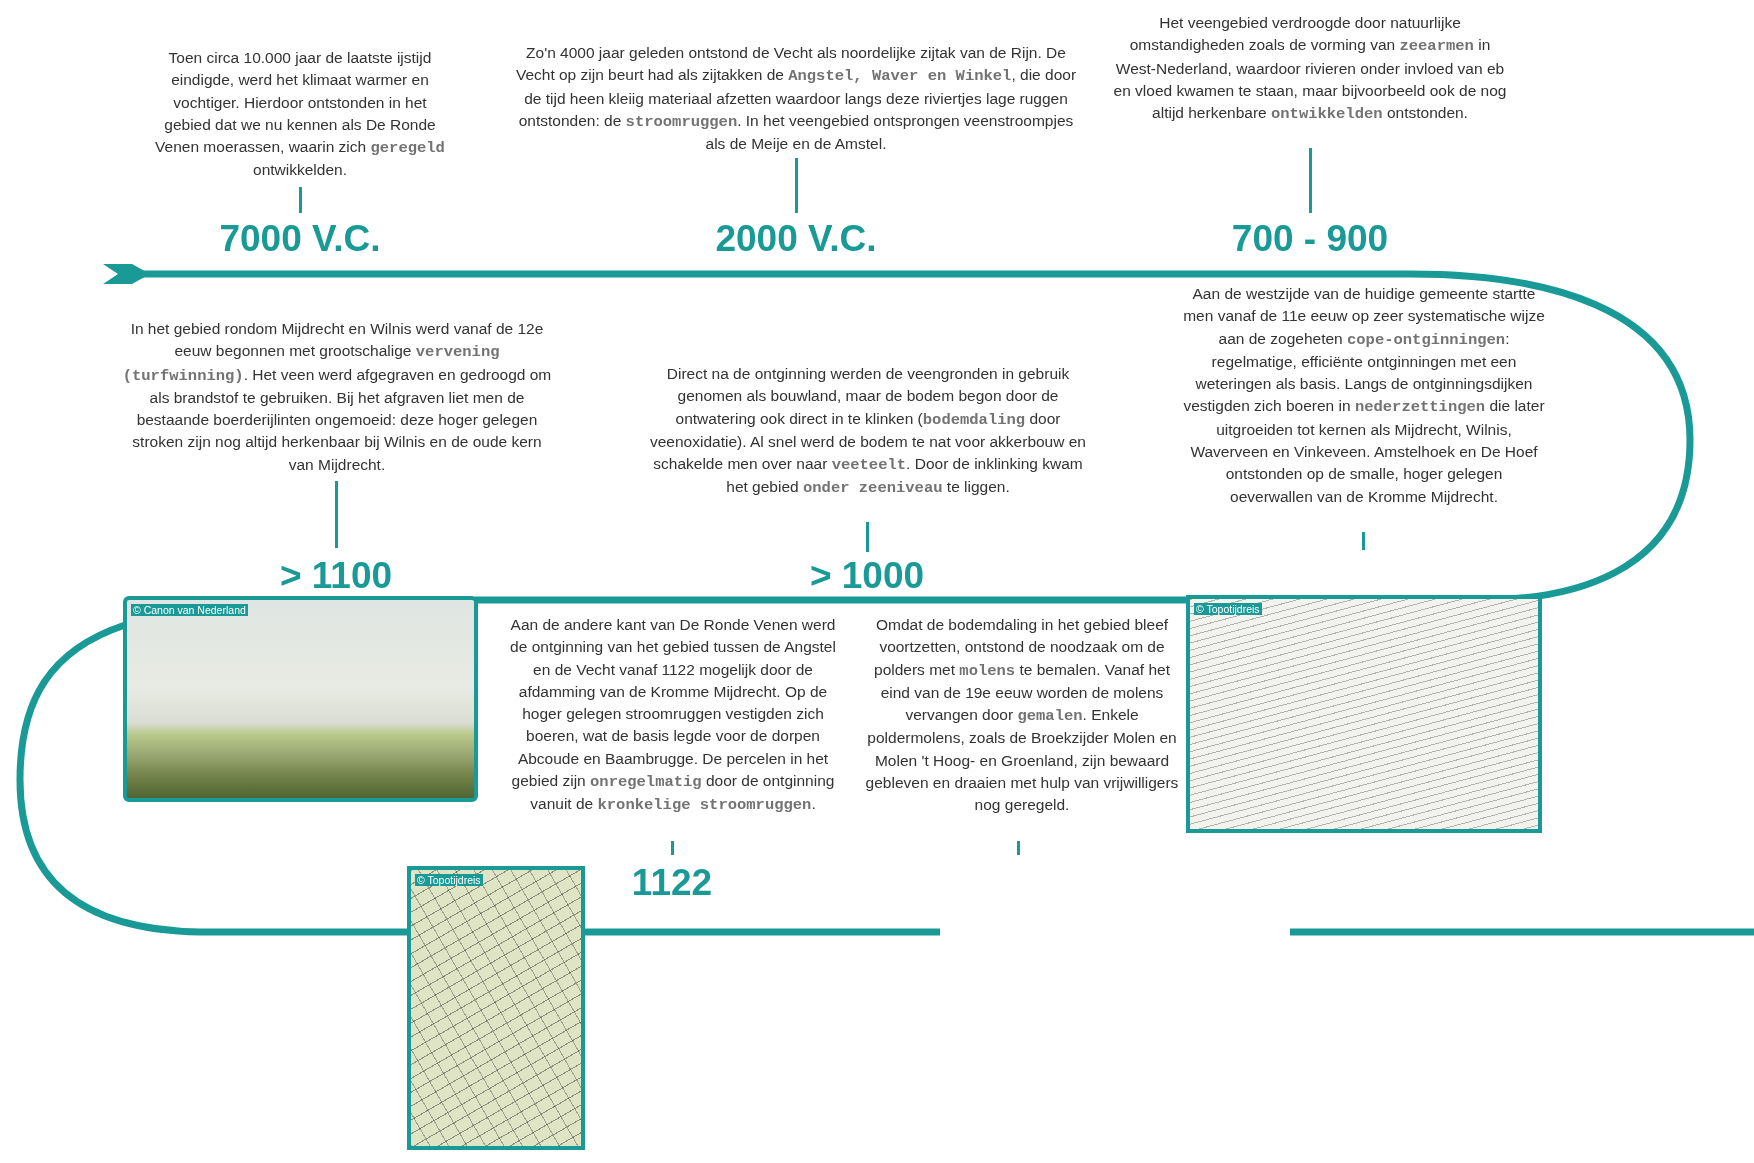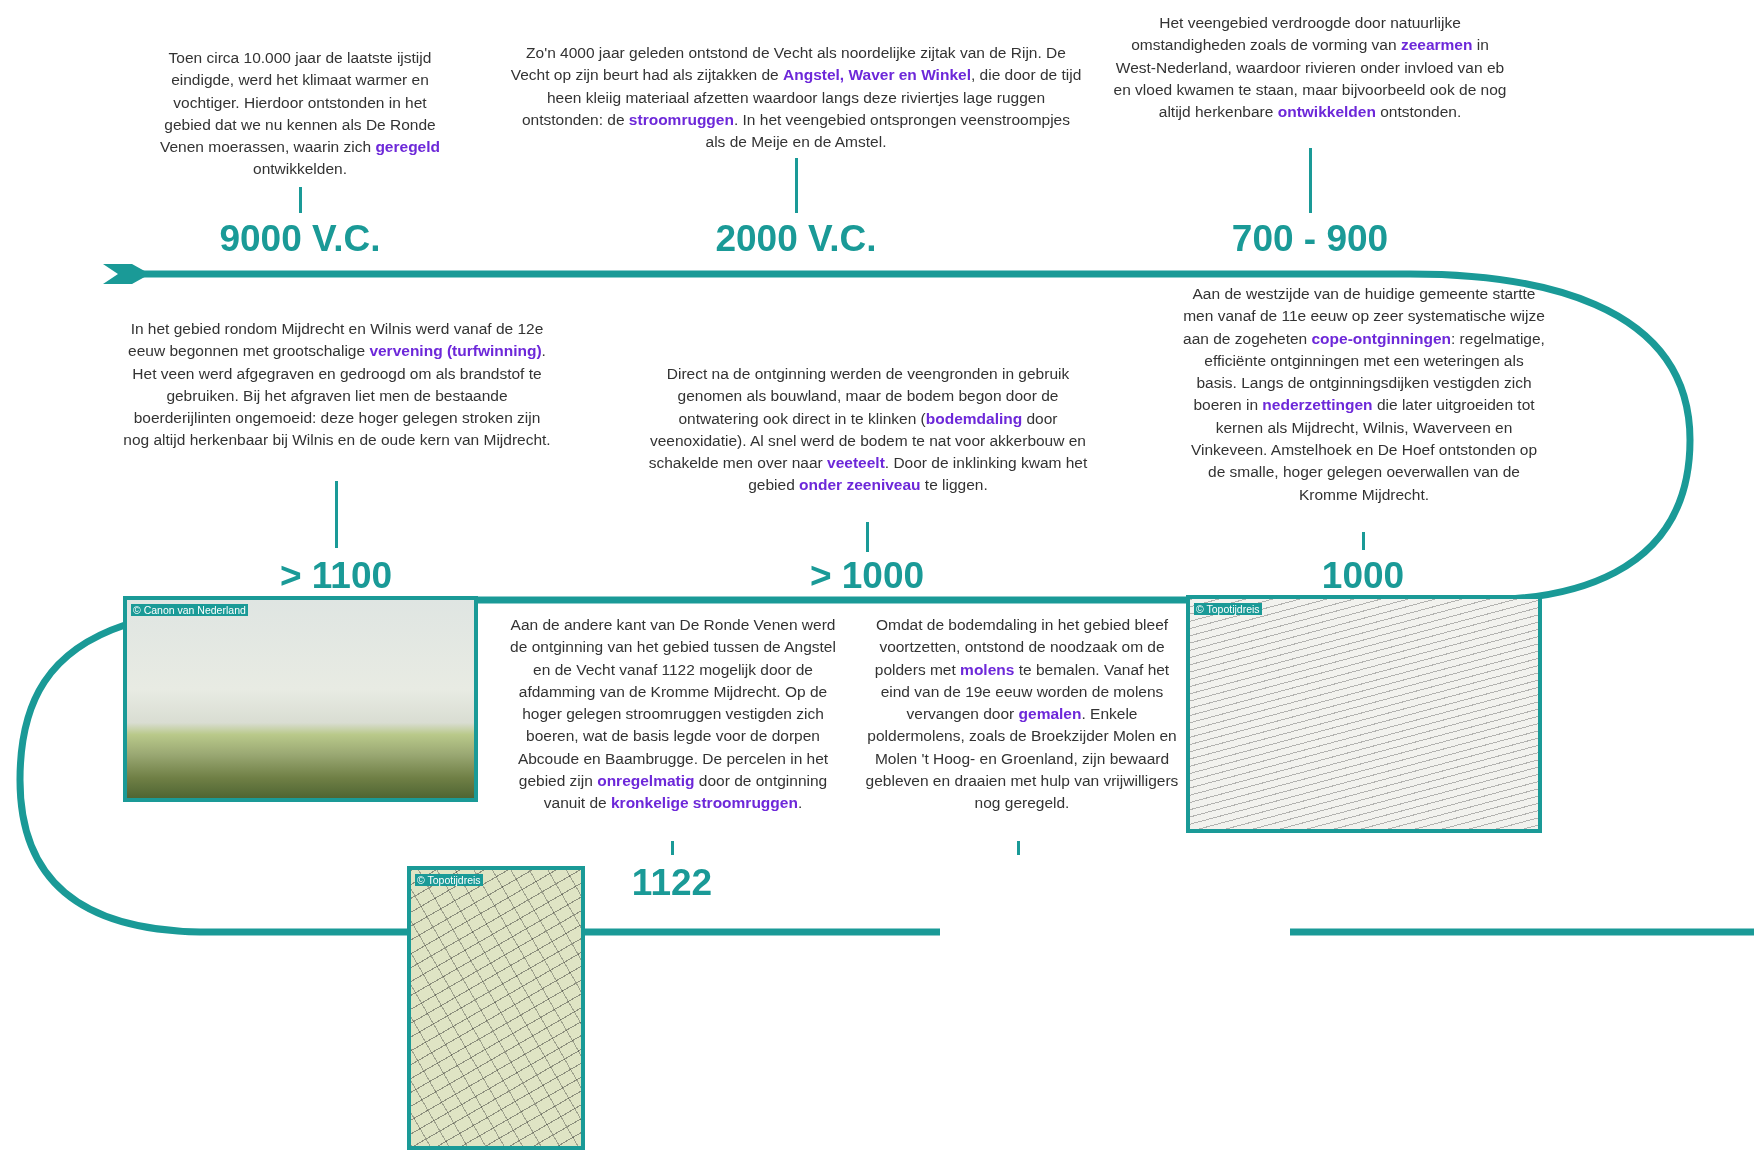--- a/index.html
+++ b/index.html
@@ -1,21 +1,21 @@
 <!DOCTYPE html>
 <html><head>
 <meta charset="utf-8">
 <style>
   html, body { margin:0; padding:0; background:#ffffff; }
   body { width:1754px; height:1163px; position:relative; overflow:hidden;
          font-family:"Liberation Sans", sans-serif; color:#333333; }
   .canvas { position:absolute; left:0; top:0; width:1754px; height:1163px; }
   svg.path { position:absolute; left:0; top:0; width:1754px; height:1163px; }
   .desc { position:absolute; text-align:center; font-size:15.5px; line-height:22.3px; color:#333333; }
-  .desc b { font-weight:bold; color:#6d28d9; }
+  .desc b { font-weight:bold; color:#737373;font-family:Liberation Mono, monospace; }
   .year { position:absolute; text-align:center; font-weight:bold; color:#1a9a97; font-size:37px; line-height:40px; white-space:nowrap; }
   .tick { position:absolute; width:3px; background:#1a9a97; }
   .photo { position:absolute; border:4px solid #1a9a97; box-sizing:border-box; overflow:hidden; background:#ccc; }
   .credit { position:absolute; left:4px; top:4px; background:#1a9a97; color:#ffffff; font-size:10.5px; line-height:12px; padding:0 2px; white-space:nowrap; }
   .ph-canon { background: linear-gradient(to bottom, #dfe5e2 0%, #e8ebe3 45%, #d9ddd2 62%, #b9c98a 68%, #9aa873 78%, #6f7f45 90%, #4f6533 100%); }
   .ph-map1 { background:
       repeating-linear-gradient(165deg, rgba(60,60,60,0.35) 0 1px, transparent 1px 7px),
       #f2f2ee; }
   .ph-map2 { background:
       repeating-linear-gradient(150deg, rgba(40,40,40,0.45) 0 1px, transparent 1px 12px),
@@ -39,50 +39,49 @@
 
       <path d="M 585 932 L 940 932"></path>
       <path d="M 1290 932 L 1754 932"></path>
     </g>
 
     <polygon points="103,264 132,264 150,274 132,284 103,284 118,274" fill="#1a9a97"></polygon>
   </svg>
 
   <div class="desc" style="left:150px; top:47px; width:300px;">Toen circa 10.000 jaar de laatste ijstijd eindigde, werd het klimaat warmer en vochtiger. Hierdoor ontstonden in het gebied dat we nu kennen als De Ronde Venen moerassen, waarin zich <b>geregeld</b> ontwikkelden.</div>
   <div class="tick" style="left:299px; top:187px; height:26px;"></div>
-  <div class="year" style="left:150px; top:219px; width:300px;">9000 V.C.</div>
+  <div class="year" style="left:150px; top:219px; width:300px;">7000 V.C.</div>
 
   <div class="desc" style="left:510px; top:42px; width:572px;">Zo'n 4000 jaar geleden ontstond de Vecht als noordelijke zijtak van de Rijn. De Vecht op zijn beurt had als zijtakken de <b>Angstel, Waver en Winkel</b>, die door de tijd heen kleiig materiaal afzetten waardoor langs deze riviertjes lage ruggen ontstonden: de <b>stroomruggen</b>. In het veengebied ontsprongen veenstroompjes als de Meije en de Amstel.</div>
   <div class="tick" style="left:795px; top:158px; height:55px;"></div>
   <div class="year" style="left:646px; top:219px; width:300px;">2000 V.C.</div>
 
   <div class="desc" style="left:1110px; top:12px; width:400px;">Het veengebied verdroogde door natuurlijke omstandigheden zoals de vorming van <b>zeearmen</b> in West-Nederland, waardoor rivieren onder invloed van eb en vloed kwamen te staan, maar bijvoorbeeld ook de nog altijd herkenbare <b>ontwikkelden</b> ontstonden.</div>
   <div class="tick" style="left:1309px; top:148px; height:65px;"></div>
   <div class="year" style="left:1160px; top:219px; width:300px;">700 - 900</div>
 
   <div class="desc" style="left:122px; top:318px; width:430px;">In het gebied rondom Mijdrecht en Wilnis werd vanaf de 12e eeuw begonnen met grootschalige <b>vervening (turfwinning)</b>. Het veen werd afgegraven en gedroogd om als brandstof te gebruiken. Bij het afgraven liet men de bestaande boerderijlinten ongemoeid: deze hoger gelegen stroken zijn nog altijd herkenbaar bij Wilnis en de oude kern van Mijdrecht.</div>
   <div class="tick" style="left:335px; top:481px; height:67px;"></div>
   <div class="year" style="left:186px; top:556px; width:300px;">&gt; 1100</div>
 
   <div class="desc" style="left:648px; top:363px; width:440px;">Direct na de ontginning werden de veengronden in gebruik genomen als bouwland, maar de bodem begon door de ontwatering ook direct in te klinken (<b>bodemdaling</b> door veenoxidatie). Al snel werd de bodem te nat voor akkerbouw en schakelde men over naar <b>veeteelt</b>. Door de inklinking kwam het gebied <b>onder zeeniveau</b> te liggen.</div>
   <div class="tick" style="left:866px; top:522px; height:30px;"></div>
   <div class="year" style="left:717px; top:556px; width:300px;">&gt; 1000</div>
 
   <div class="desc" style="left:1183px; top:283px; width:362px;">Aan de westzijde van de huidige gemeente startte men vanaf de 11e eeuw op zeer systematische wijze aan de zogeheten <b>cope-ontginningen</b>: regelmatige, efficiënte ontginningen met een weteringen als basis. Langs de ontginningsdijken vestigden zich boeren in <b>nederzettingen</b> die later uitgroeiden tot kernen als Mijdrecht, Wilnis, Waverveen en Vinkeveen. Amstelhoek en De Hoef ontstonden op de smalle, hoger gelegen oeverwallen van de Kromme Mijdrecht.</div>
   <div class="tick" style="left:1362px; top:532px; height:18px;"></div>
-  <div class="year" style="left:1213px; top:556px; width:300px;">1000</div>
 
   <div class="desc" style="left:505px; top:614px; width:336px;">Aan de andere kant van De Ronde Venen werd de ontginning van het gebied tussen de Angstel en de Vecht vanaf 1122 mogelijk door de afdamming van de Kromme Mijdrecht. Op de hoger gelegen stroomruggen vestigden zich boeren, wat de basis legde voor de dorpen Abcoude en Baambrugge. De percelen in het gebied zijn <b>onregelmatig</b> door de ontginning vanuit de <b>kronkelige stroomruggen</b>.</div>
   <div class="tick" style="left:671px; top:841px; height:14px;"></div>
   <div class="year" style="left:522px; top:863px; width:300px;">1122</div>
 
   <div class="desc" style="left:862px; top:614px; width:320px;">Omdat de bodemdaling in het gebied bleef voortzetten, ontstond de noodzaak om de polders met <b>molens</b> te bemalen. Vanaf het eind van de 19e eeuw worden de molens vervangen door <b>gemalen</b>. Enkele poldermolens, zoals de Broekzijder Molen en Molen 't Hoog- en Groenland, zijn bewaard gebleven en draaien met hulp van vrijwilligers nog geregeld.</div>
   <div class="tick" style="left:1017px; top:841px; height:14px;"></div>
 
-  <div class="photo ph-canon" style="left:123px; top:596px; width:355px; height:206px;">
+  <div class="photo ph-canon" style="left:123px; top:596px; width:355px; height:206px;border-radius:6px;">
     <span class="credit">© Canon van Nederland</span>
   </div>
 
   <div class="photo ph-map1" style="left:1186px; top:595px; width:356px; height:238px;">
     <span class="credit">© Topotijdreis</span>
   </div>
 
   <div class="photo ph-map2" style="left:407px; top:866px; width:178px; height:284px;">
     <span class="credit">© Topotijdreis</span>
   </div>

